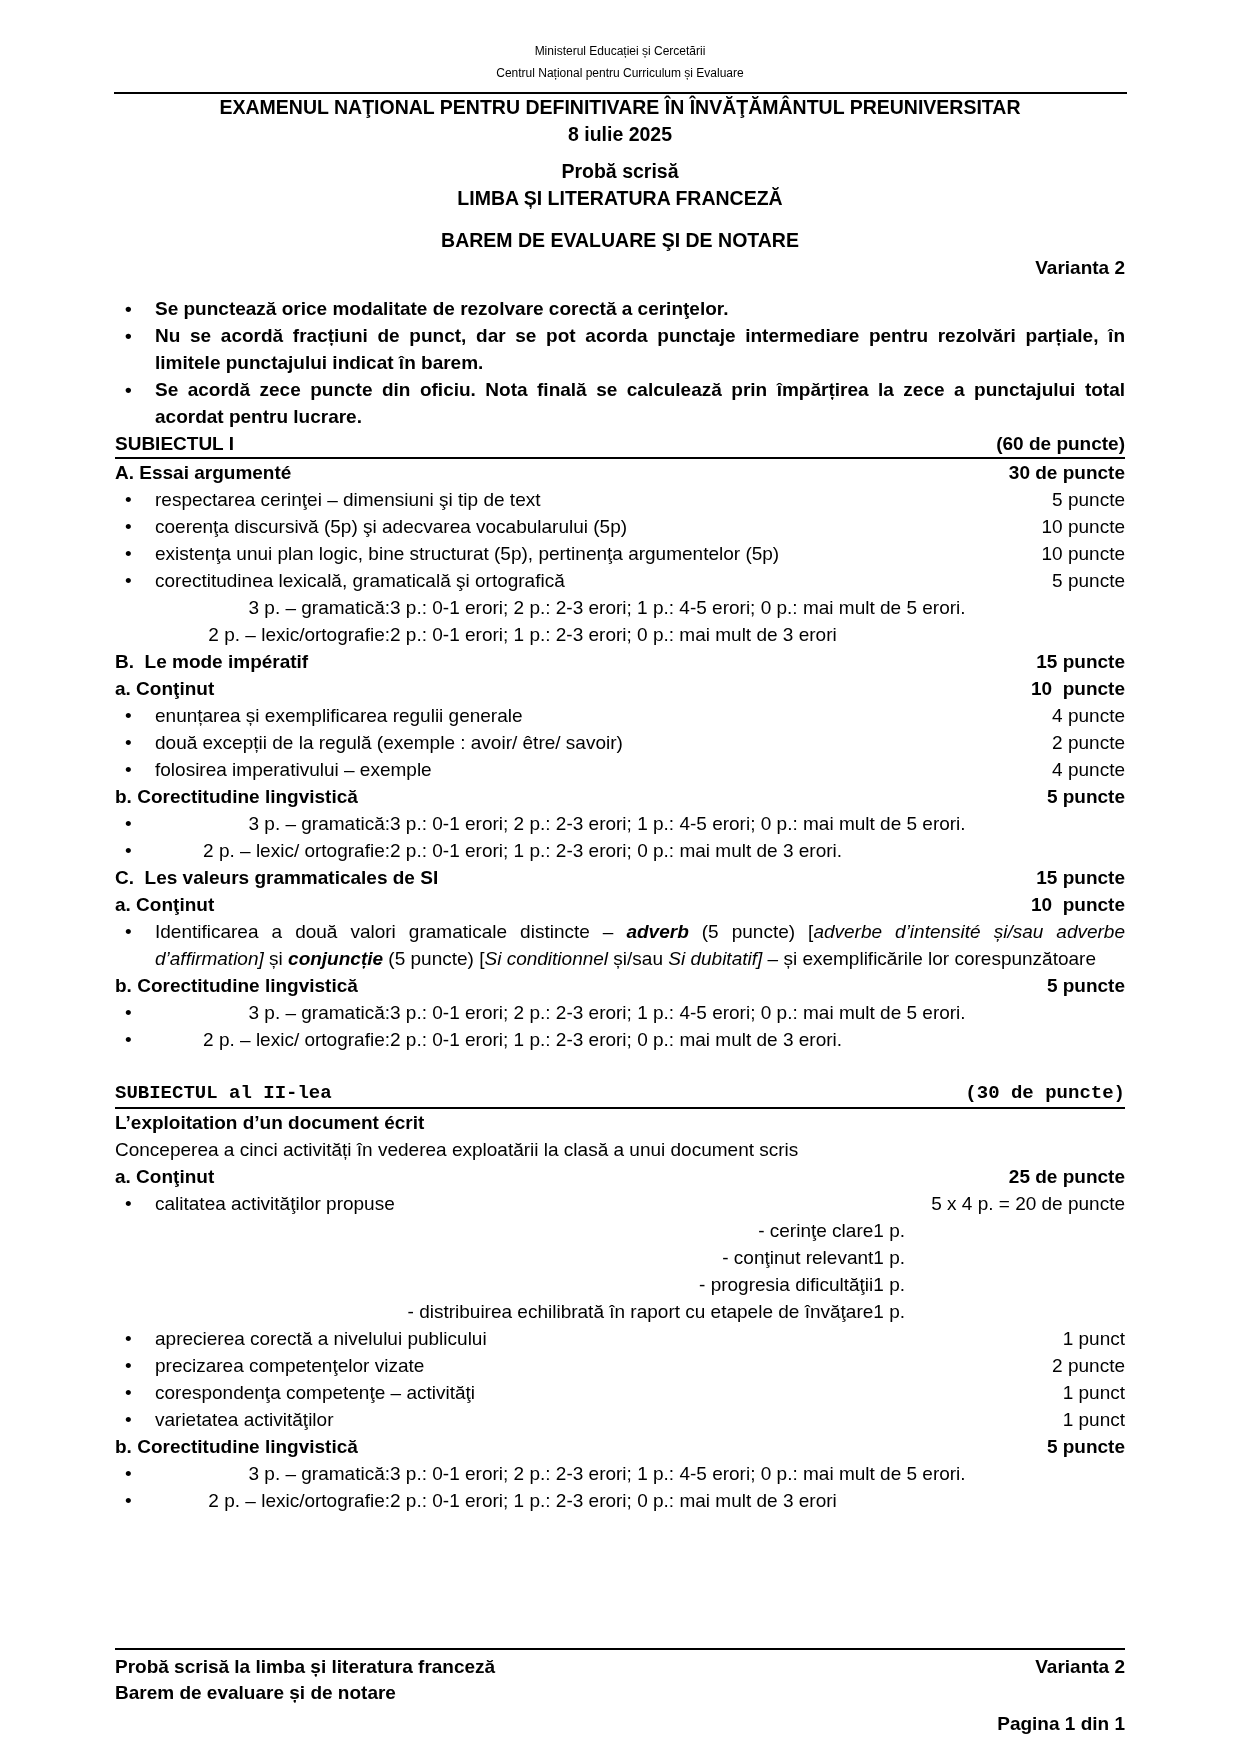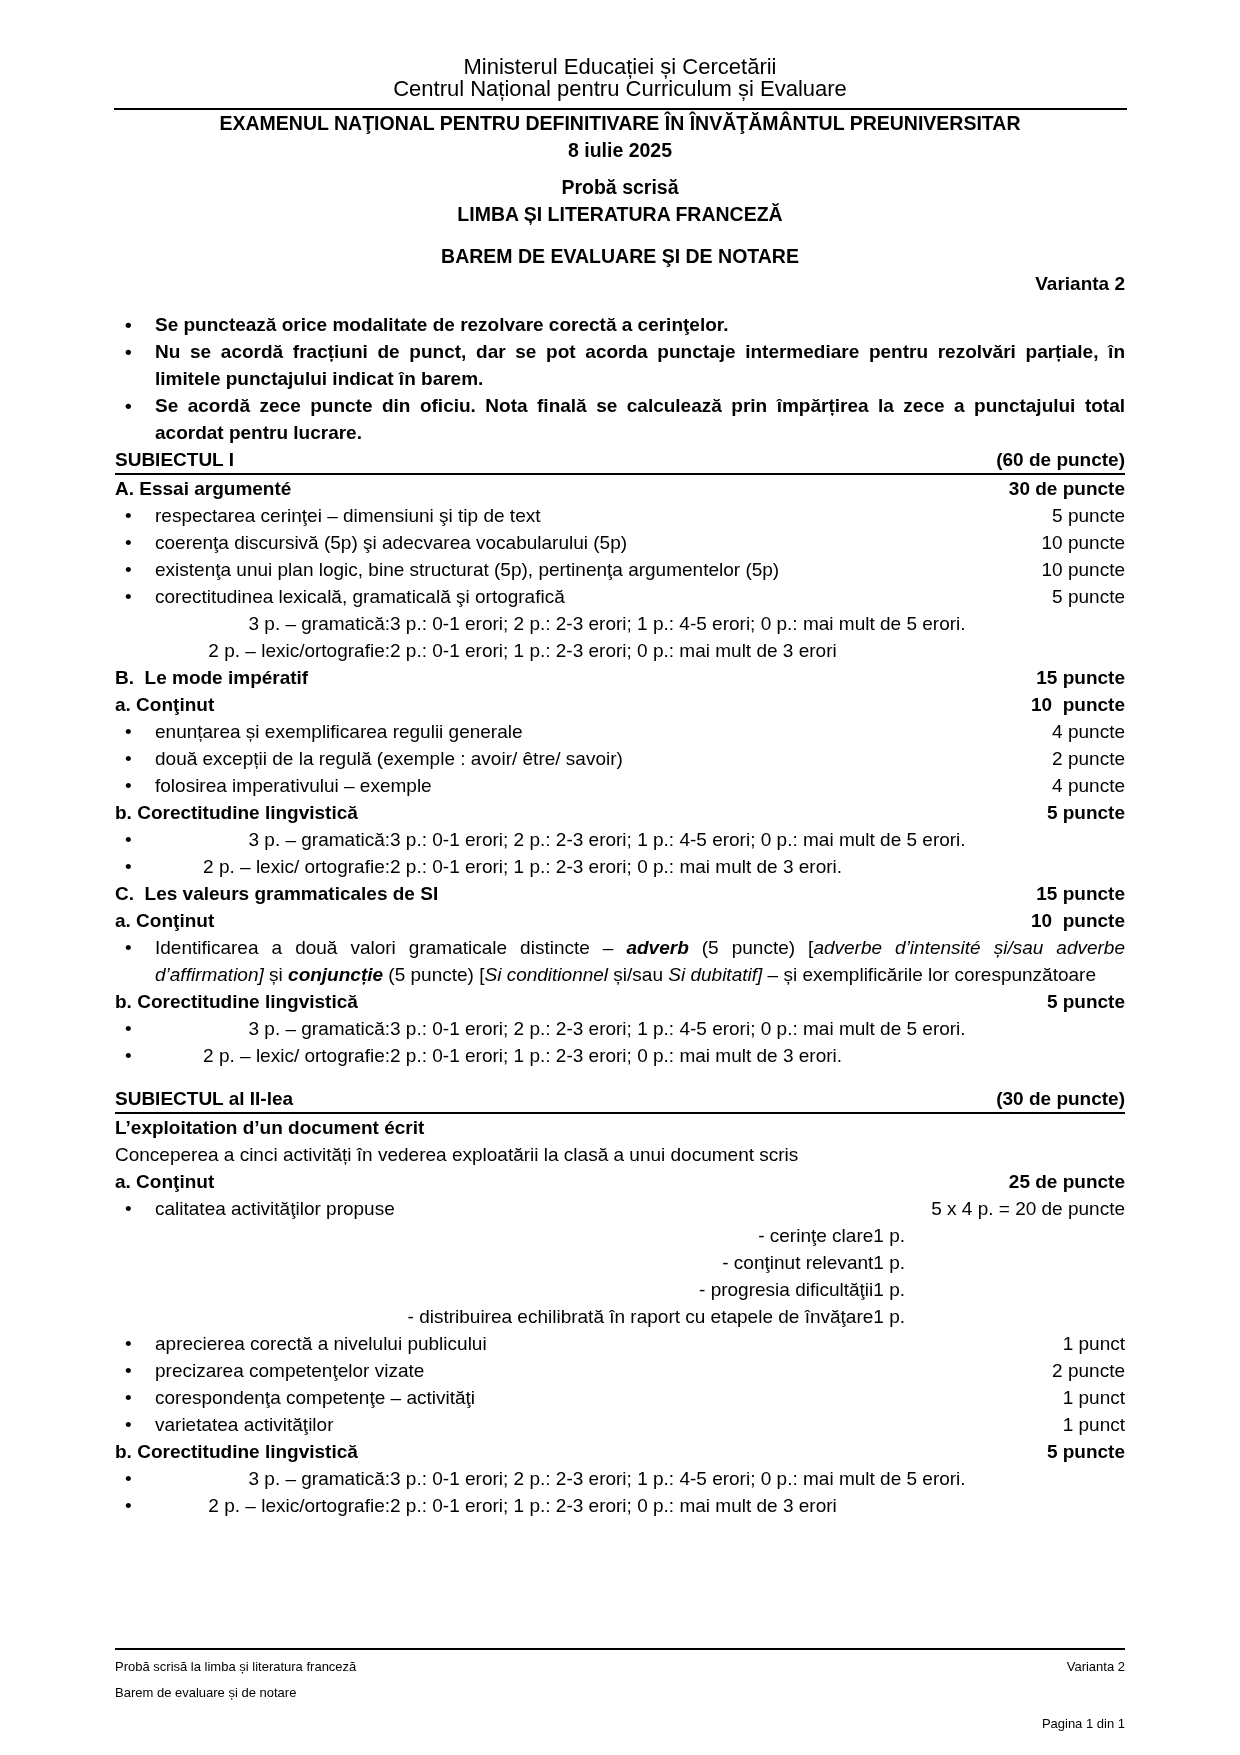--- a/index.html
+++ b/index.html
@@ -12,50 +12,50 @@
     font-size:19px;
     line-height:27px;
     overflow:hidden;
   }
   .ws{white-space:pre-wrap;}
   .b{font-weight:bold;}
   .i{font-style:italic;}
   .bi{font-weight:bold;font-style:italic;}
   .u{}
 
-  .org{padding-top:56px;text-align:center;font-size:22px;line-height:22px;}
+  .org{padding-top:40px;text-align:center;font-size:12px;line-height:22px;}
   .toprule{margin-left:114px;width:1013px;margin-top:8px;border-top:2px solid #000;}
 
   .titleblock{text-align:center;font-weight:bold;font-size:19.5px;}
   .gap10{height:10px;}
   .gap15{height:15px;}
 
   .content{margin-left:115px;width:1010px;}
   .variantline{text-align:right;font-weight:bold;}
   .introblock{margin-top:14px;}
 
   .row{display:flex;justify-content:space-between;}
   .row .pts{flex-shrink:0;text-align:right;}
 
   .bullet{position:relative;padding-left:40px;}
   .bm{position:absolute;left:10px;top:0;}
   .just{text-align:justify;}
 
   .subj{display:flex;justify-content:space-between;font-weight:bold;border-bottom:2.4px solid #000;gap:44px;}
-  .mt27{margin-top:16px;}
+  .mt27{margin-top:27px;font-family:Liberation Mono, monospace;}
 
   .gramrow{display:flex;}
   .gramrow .glabel{width:235px;flex-shrink:0;text-align:right;}
   .gramrow .gtext{white-space:pre-wrap;}
   .gramrow.bullet .glabel{width:235px;}
 
   .dashrow{display:flex;justify-content:flex-end;padding-left:40px;}
   .dashrow .pts{margin-right:220px;flex-shrink:0;}
 
-  .footer{position:absolute;left:115px;top:1648px;width:1010px;font-size:13px;line-height:26px;}
+  .footer{position:absolute;left:115px;top:1648px;width:1010px;font-size:19px;line-height:26px;font-weight:bold;}
   .footer .rule{border-top:2px solid #000;margin-bottom:4px;}
   .footer .frow{display:flex;justify-content:space-between;}
   .footer .pagina{text-align:right;margin-top:5px;}
 </style>
 </head>
 <body>
 
 <div class="page">
 
   <div class="org">

